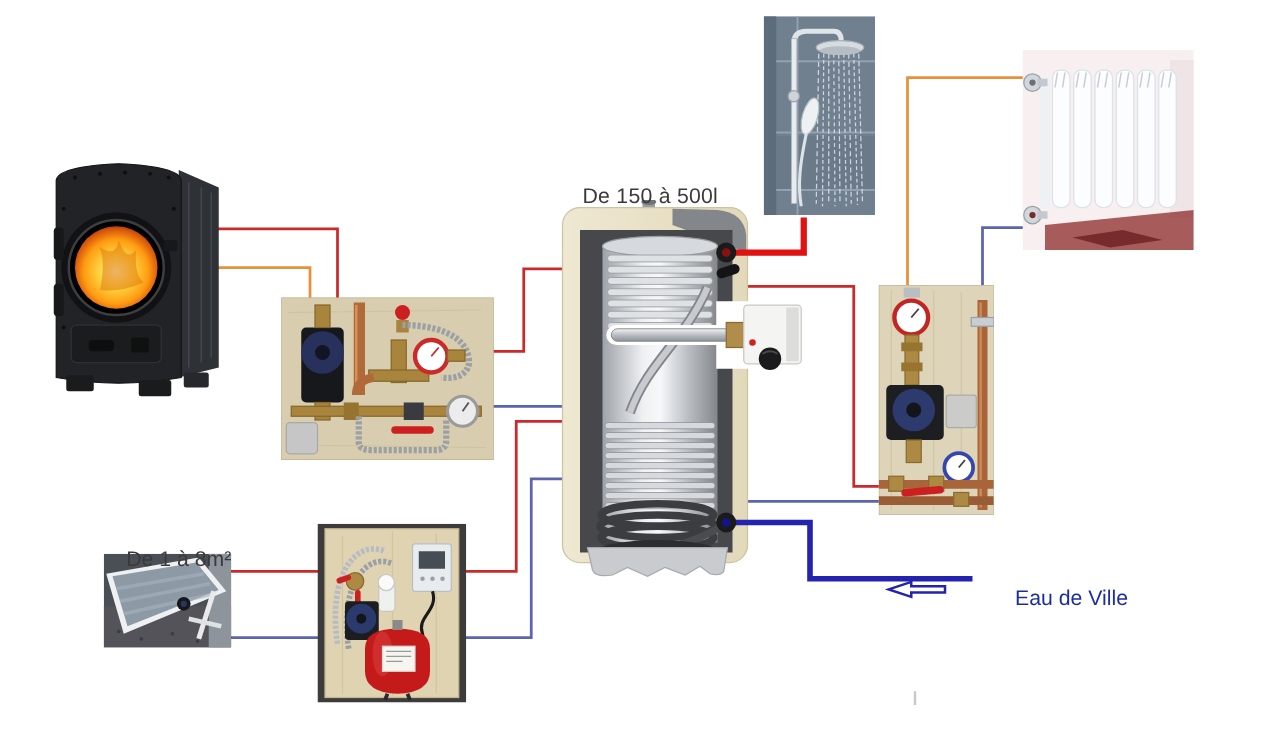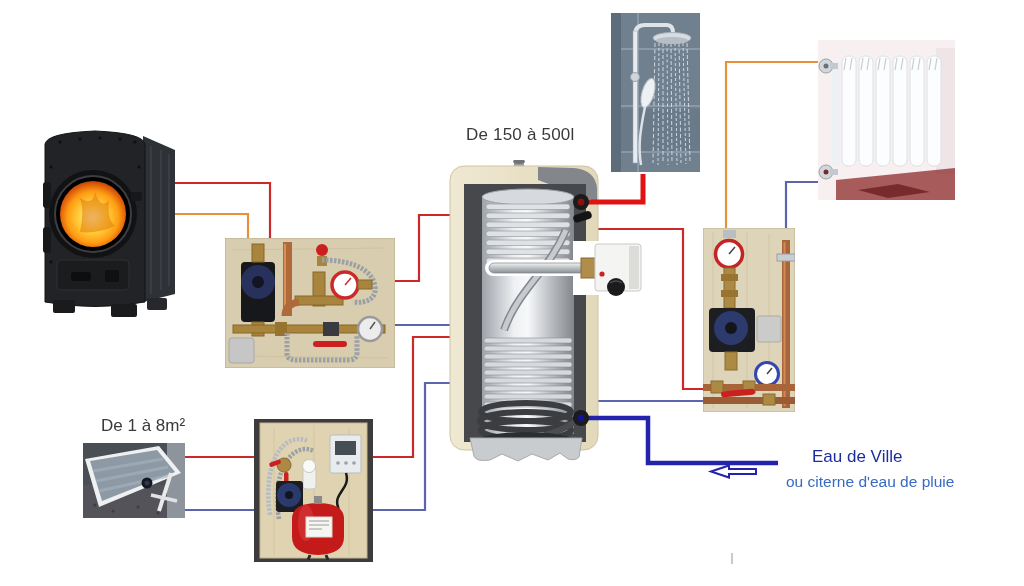--- a/index.html
+++ b/index.html
@@ -1,19 +1,19 @@
 <!DOCTYPE html>
 <html><head>
 <meta charset="utf-8">
 <style>
   html,body{margin:0;padding:0;background:#ffffff;}
   #stage{position:relative;width:1024px;height:586px;background:#ffffff;overflow:hidden;
          font-family:"Liberation Sans",sans-serif;}
   .abs{position:absolute;}
-  .label{position:absolute;white-space:nowrap;}
+  .label{position:absolute;white-space:nowrap;margin-top:22px;}
   #label-tank{left:466px;top:125px;font-size:17px;letter-spacing:.2px;}
   #label-solar{left:101px;top:416px;font-size:17px;}
   #label-city{left:812px;top:447px;font-size:17px;font-weight:500;}
   #label-city-alt{left:786px;top:473px;font-size:15.5px;}
   svg{display:block;}
 </style>
 </head>
 <body>
 
 <div id="stage">
@@ -334,15 +334,14 @@
     <polyline fill="none" stroke-width="4.5" points="586,418 648,418 648,463 778,463" stroke="#2323ad"></polyline>
     <circle cx="581" cy="418" r="8" fill="#1b1b1b"></circle>
     <circle cx="581" cy="418" r="3.5" fill="#14148a"></circle>
     <polygon points="711,471.5 729,465.5 729,469 756,469 756,474 729,474 729,477.5" fill="#ffffff" stroke-width="2" stroke-linejoin="miter" stroke="#2323ad"></polygon>
     <rect x="731" y="553" width="2" height="11" fill="#c9c9c9"></rect>
   </svg>
 
   <div class="label" id="label-tank" style="color: rgb(58, 58, 58);">De 150 à 500l</div>
   <div class="label" id="label-solar" style="color: rgb(58, 58, 58);">De 1 à 8m²</div>
   <div class="label" id="label-city" style="color: rgb(28, 45, 158);">Eau de Ville</div>
-  <div class="label" id="label-city-alt" style="color: rgb(58, 106, 192);">ou citerne d'eau de pluie</div>
 
 </div>
 
 </body></html>

